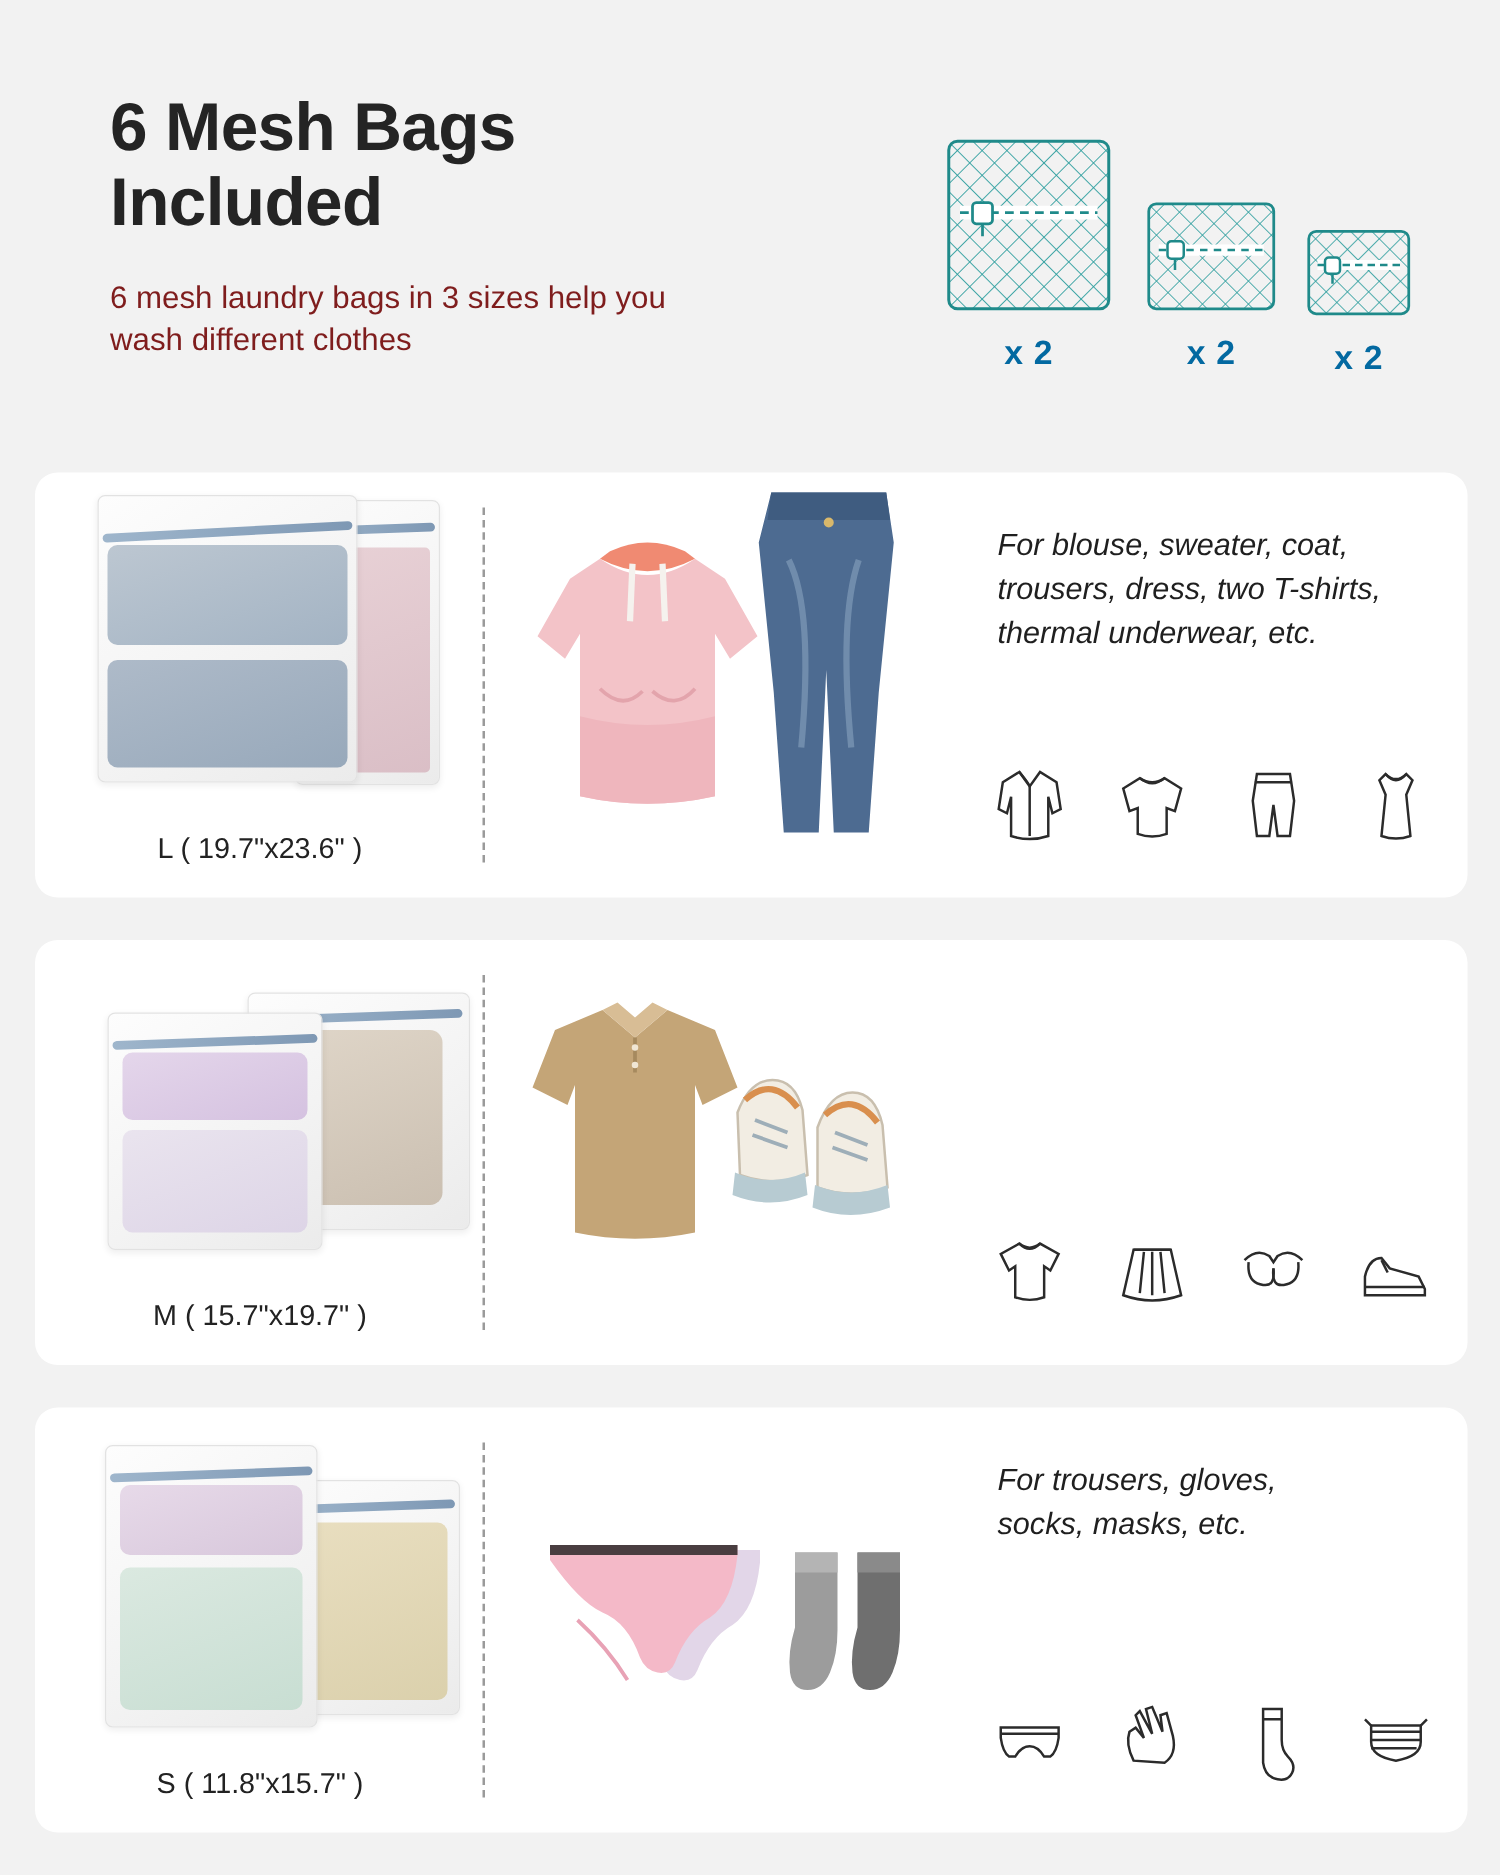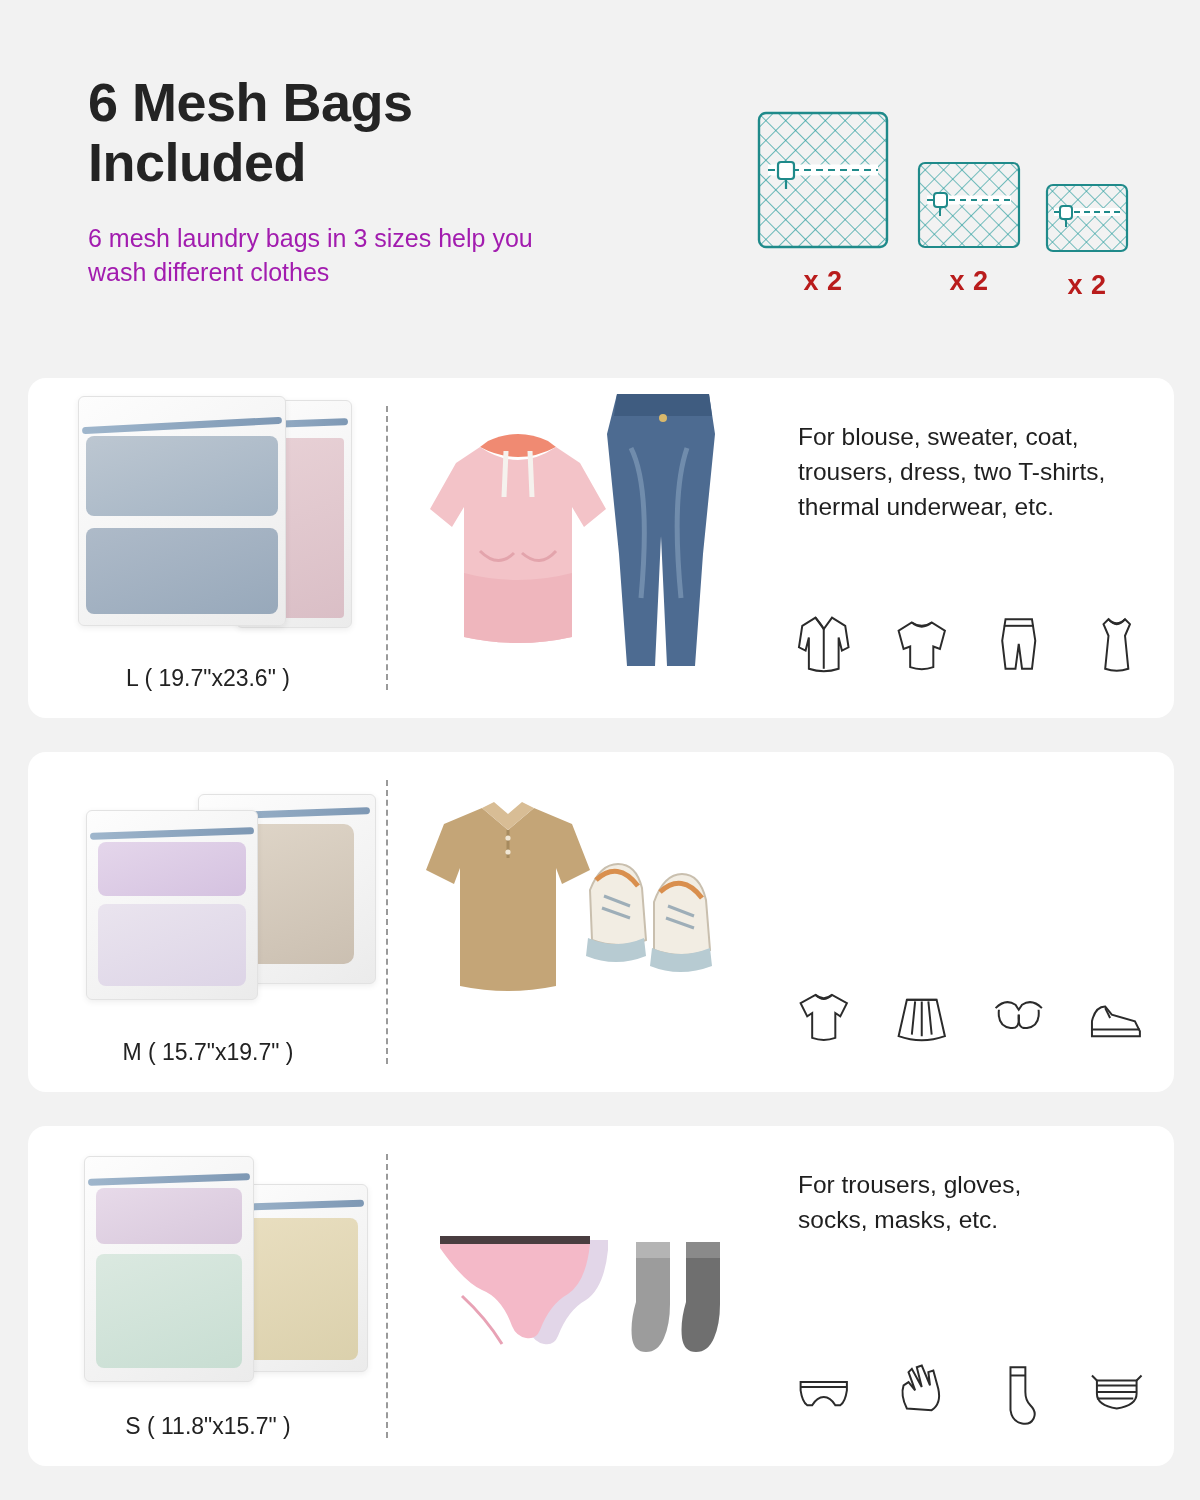--- a/index.html
+++ b/index.html
@@ -20,38 +20,38 @@
     font-weight: bold;
     line-height: 1.12;
     letter-spacing: -0.5px;
     color: #242424;
     white-space: pre-line;
   }
   .subtitle {
     margin-top: 28px;
     font-size: 25px;
     line-height: 1.38;
-    color: #a21caf;
+    color: #7f1d1d;
     white-space: pre-line;
   }
 
   
   .hdr-bags {
     position: absolute;
     right: 24px;
     top: 100px;
     width: 420px;
     height: 245px;
   }
   .hdr-bag { position: absolute; text-align: center; }
   .hdr-bag .qty {
     margin-top: 12px;
     font-size: 27px;
     font-weight: bold;
-    color: #b91c1c;
+    color: #0369a1;
     letter-spacing: 0.5px;
   }
   .bag-l { left: 0px; top: 10px; }
   .bag-m { left: 160px; top: 60px; }
   .bag-s { left: 288px; top: 82px; }
 
   
   .card {
     position: absolute;
     left: 28px;
@@ -92,20 +92,21 @@
     top: 0;
     width: 360px;
     height: 100%;
   }
   .text-col {
     position: absolute;
     left: 742px;
     top: 0;
     right: 12px;
     height: 100%;
+    font-style: italic;
   }
   .desc {
     position: absolute;
     left: 28px;
     top: 42px;
     right: 20px;
     font-size: 24.5px;
     line-height: 1.42;
     color: #1f1f1f;
     white-space: pre-line;

